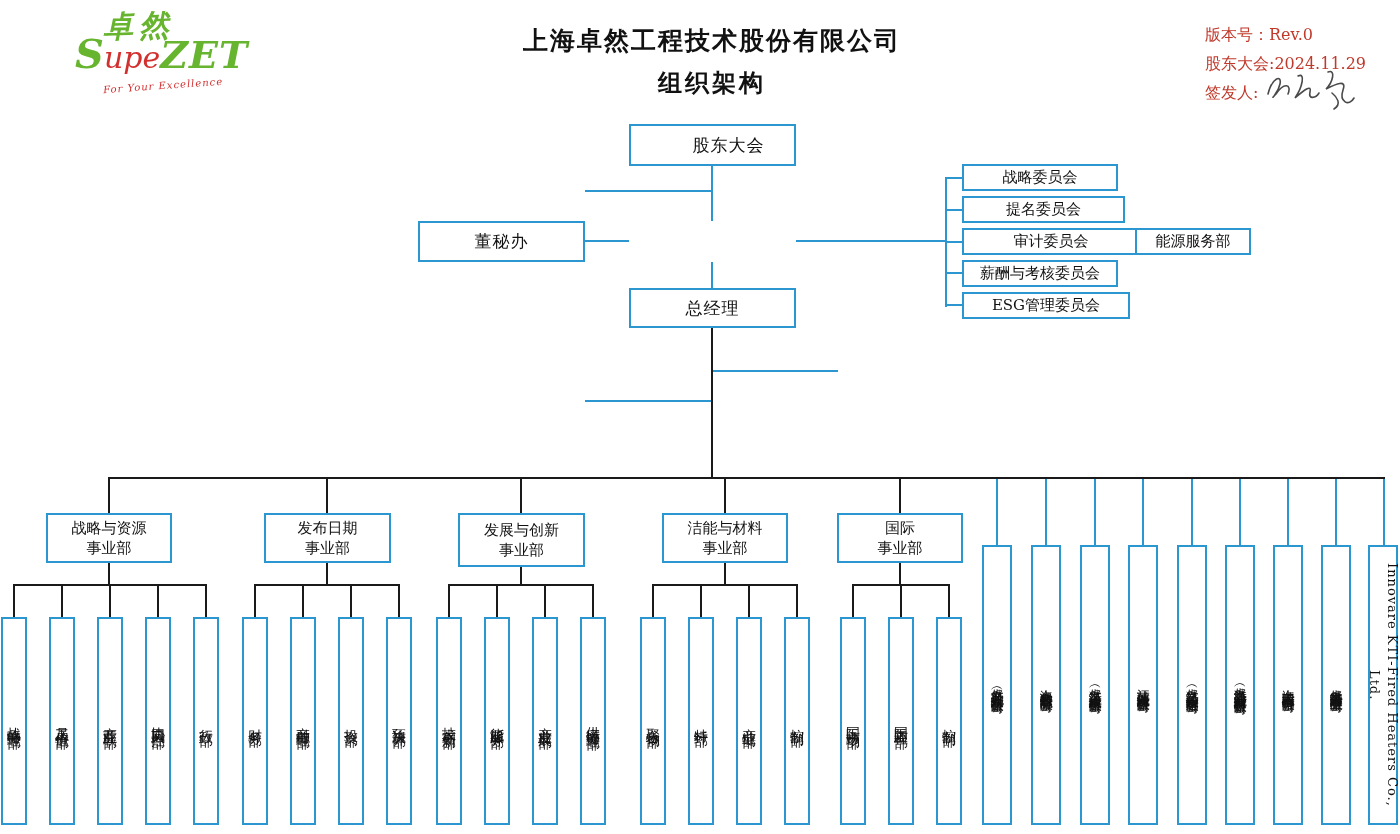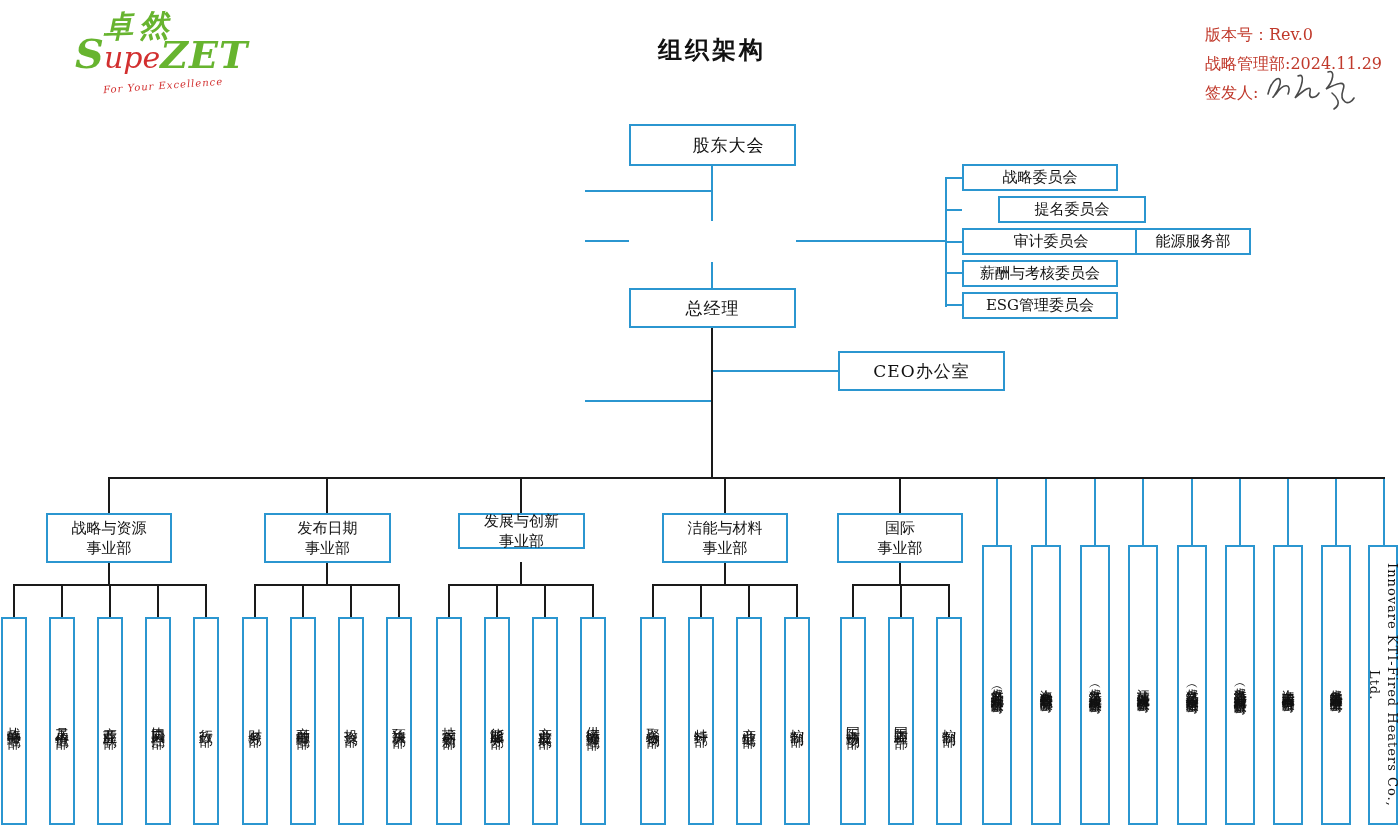--- a/index.html
+++ b/index.html
@@ -51,26 +51,27 @@
 
 <div id="canvas">
 
   <div class="logo">
     <div class="logo-cn">卓然</div>
     <div class="logo-word"><span class="logo-s">S</span><span class="logo-upe">upe</span><span class="logo-zet">ZET</span></div>
     <div class="logo-tag">For Your Excellence</div>
   </div>
 
   <div class="title-wrap">
+    <div class="title-l1">上海卓然工程技术股份有限公司</div>
     <div class="title-l2">组织架构</div>
   </div>
 
   <div class="meta">
     <div class="row"><span>版本号：</span><span>Rev.0</span></div>
-    <div class="row"><span>战略管理部:</span><span>2024.11.29</span></div>
+    <div class="row"><span>股东大会:</span><span>2024.11.29</span></div>
     <div class="row"><span>签发人:</span></div>
   </div>
   <svg class="sig" width="96" height="50" viewBox="0 0 96 50">
     <g fill="none" stroke="#4a4a4a" stroke-width="1.6" stroke-linecap="round">
       <path d="M6 32 C10 16, 20 12, 18 22 C16 32, 6 40, 14 32 C22 20, 30 22, 26 32"></path>
       <path d="M36 14 C44 10, 40 26, 33 36 C42 28, 50 22, 48 30 C46 38, 54 36, 57 31"></path>
       <path d="M66 10 C74 7, 71 20, 64 27 C74 22, 85 17, 81 28 C77 40, 87 45, 92 36"></path>
       <path d="M70 31 C75 35, 80 42, 72 47"></path>
     </g>
   </svg>
@@ -134,36 +135,36 @@
   <div class="linev black" style="left:592px;top:585px;width:1.5px;height:32px;"></div>
   <div class="linev black" style="left:652px;top:585px;width:1.5px;height:32px;"></div>
   <div class="linev black" style="left:700px;top:585px;width:1.5px;height:32px;"></div>
   <div class="linev black" style="left:748px;top:585px;width:1.5px;height:32px;"></div>
   <div class="linev black" style="left:796px;top:585px;width:1.5px;height:32px;"></div>
   <div class="linev black" style="left:852px;top:585px;width:1.5px;height:32px;"></div>
   <div class="linev black" style="left:900px;top:585px;width:1.5px;height:32px;"></div>
   <div class="linev black" style="left:948px;top:585px;width:1.5px;height:32px;"></div>
 
   <div class="box" style="left:629px;top:124px;width:167px;height:42px;padding-left:32px;">股东大会</div>
+  <div class="box" style="left:418px;top:221px;width:167px;height:41px;">董秘办</div>
   <div class="box committee" style="left:962px;top:164px;width:156px;height:27px;">战略委员会</div>
-  <div class="box committee" style="left:998px;top:196px;width:148px;height:27px;">提名委员会</div>
+  <div class="box committee" style="left:962px;top:196px;width:163px;height:27px;">提名委员会</div>
   <div class="box committee" style="left:962px;top:228px;width:178px;height:27px;">审计委员会</div>
   <div class="box committee" style="left:962px;top:260px;width:156px;height:27px;">薪酬与考核委员会</div>
-  <div class="box committee" style="left:962px;top:292px;width:156px;height:27px;">ESG管理委员会</div>
+  <div class="box committee" style="left:962px;top:292px;width:168px;height:27px;">ESG管理委员会</div>
   <div class="box committee" style="left:1135px;top:228px;width:116px;height:27px;">能源服务部</div>
   <div class="box" style="left:629px;top:288px;width:167px;height:40px;">总经理</div>
-  <div class="box" style="left:838px;top:351px;width:167px;height:40px;">CEO办公室</div>
 
   <div class="box division" style="left:46px;top:513px;width:126px;height:50px;">
       <span><span>战略与资源</span><br><span>事业部</span></span>
     </div>
   <div class="box division" style="left:264px;top:513px;width:127px;height:50px;">
       <span><span>发布日期</span><br><span>事业部</span></span>
     </div>
-  <div class="box division" style="left:458px;top:513px;width:127px;height:36px;">
+  <div class="box division" style="left:458px;top:513px;width:127px;height:54px;">
       <span><span>发展与创新</span><br><span>事业部</span></span>
     </div>
   <div class="box division" style="left:662px;top:513px;width:126px;height:50px;">
       <span><span>洁能与材料</span><br><span>事业部</span></span>
     </div>
   <div class="box division" style="left:837px;top:513px;width:126px;height:50px;">
       <span><span>国际</span><br><span>事业部</span></span>
     </div>
 
   <div class="box vbox" style="left:1px;top:617px;width:26px;height:208px;">战略管理部</div>

